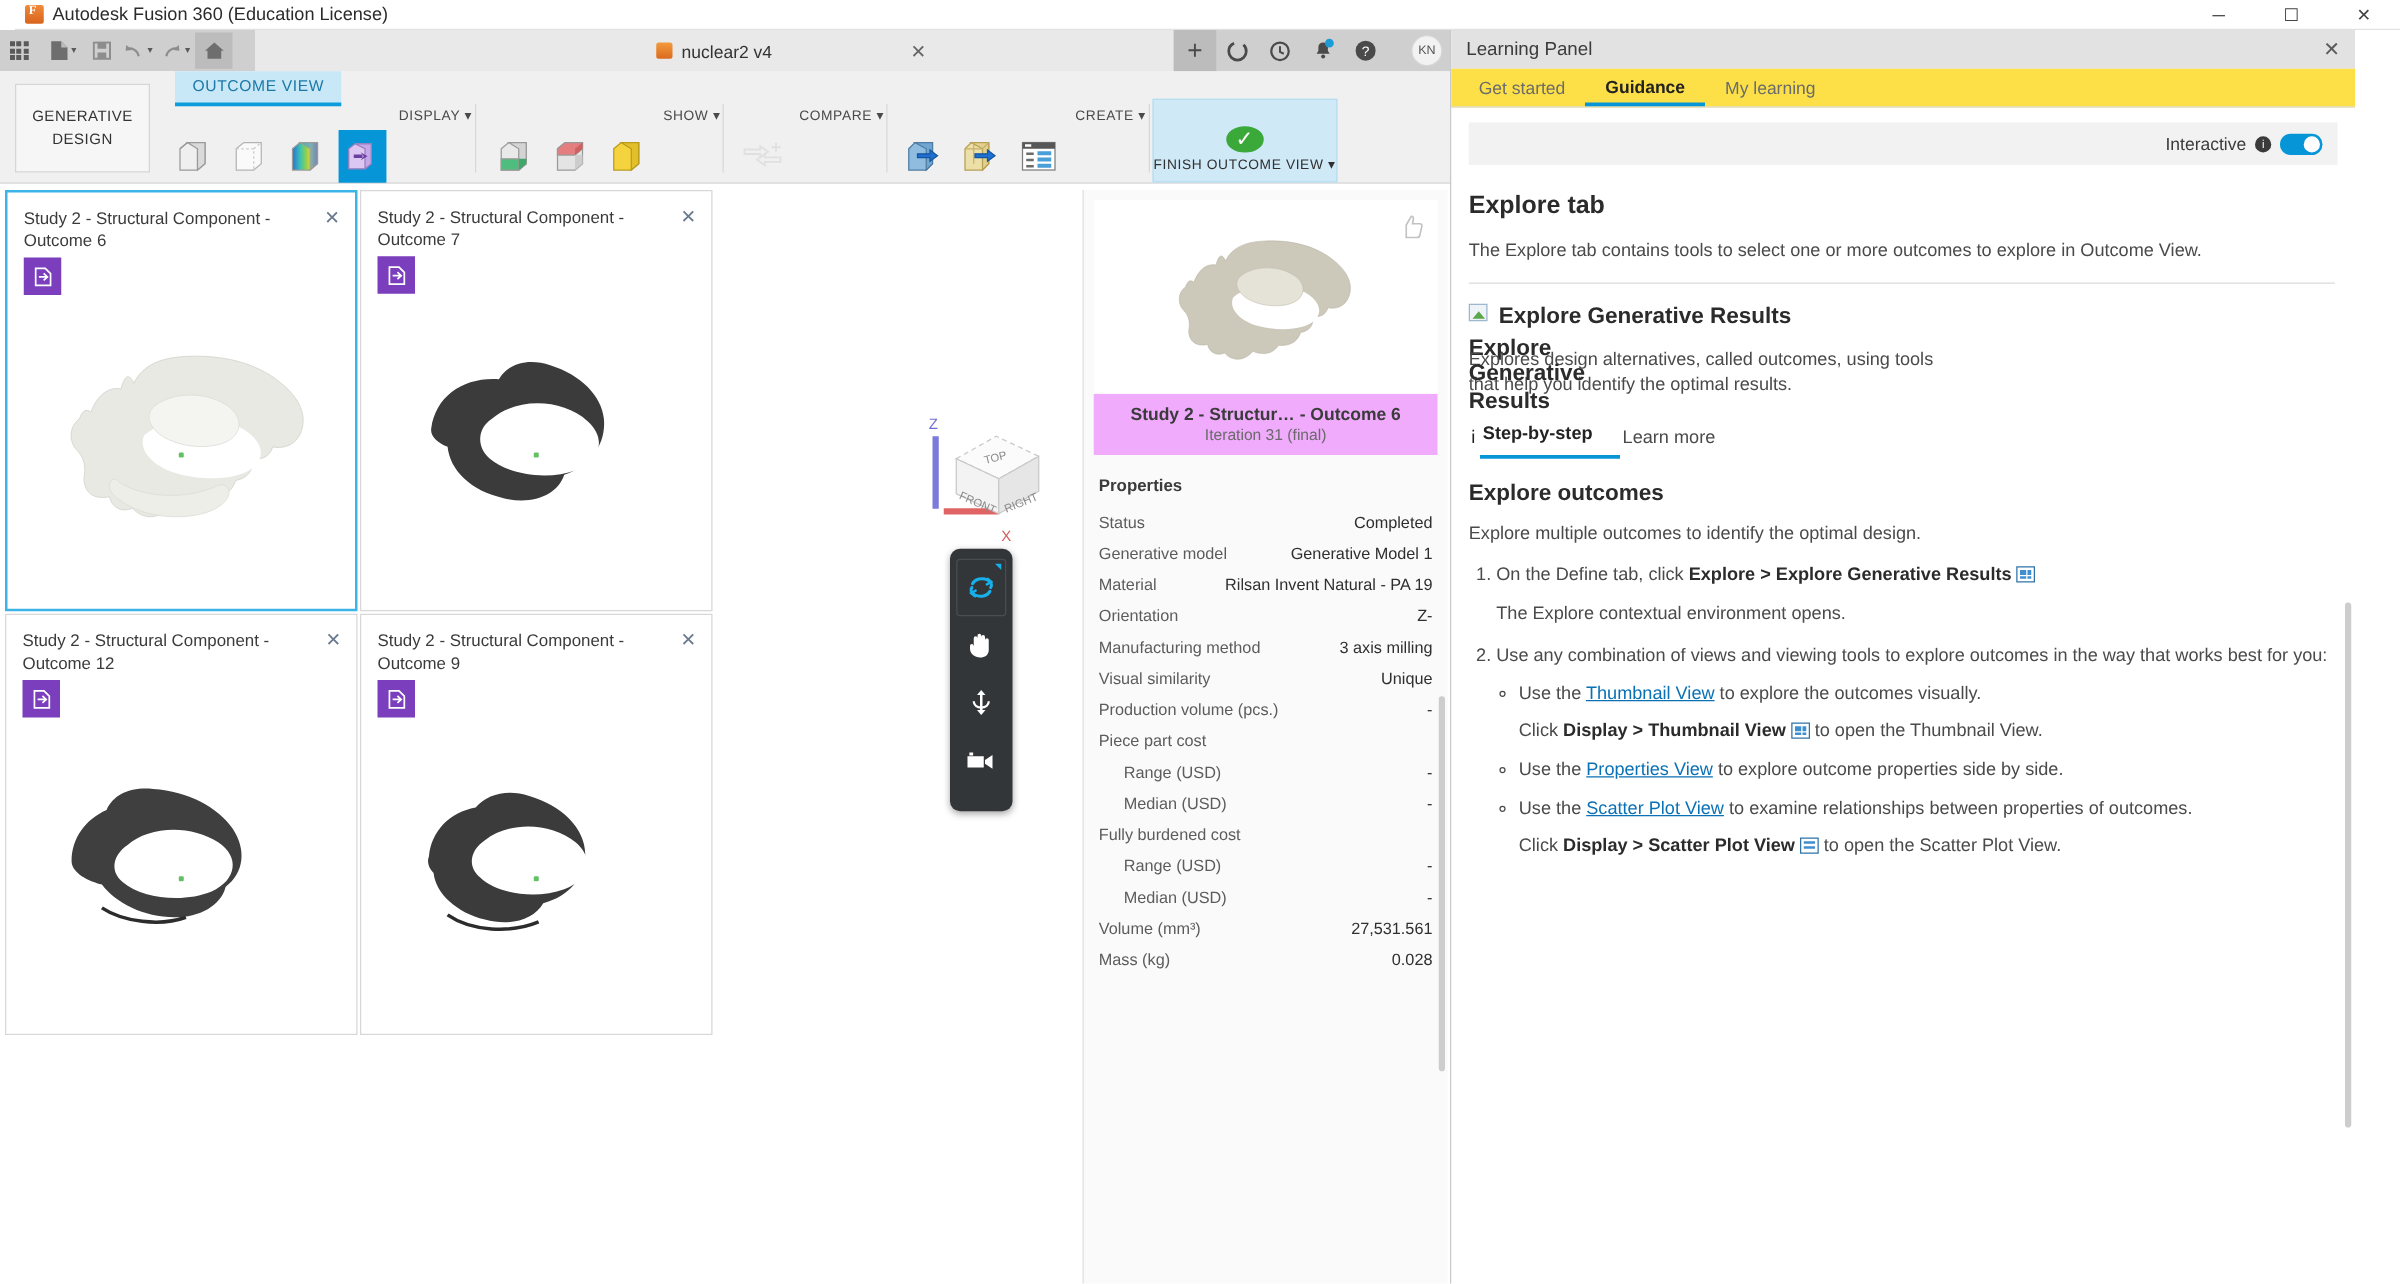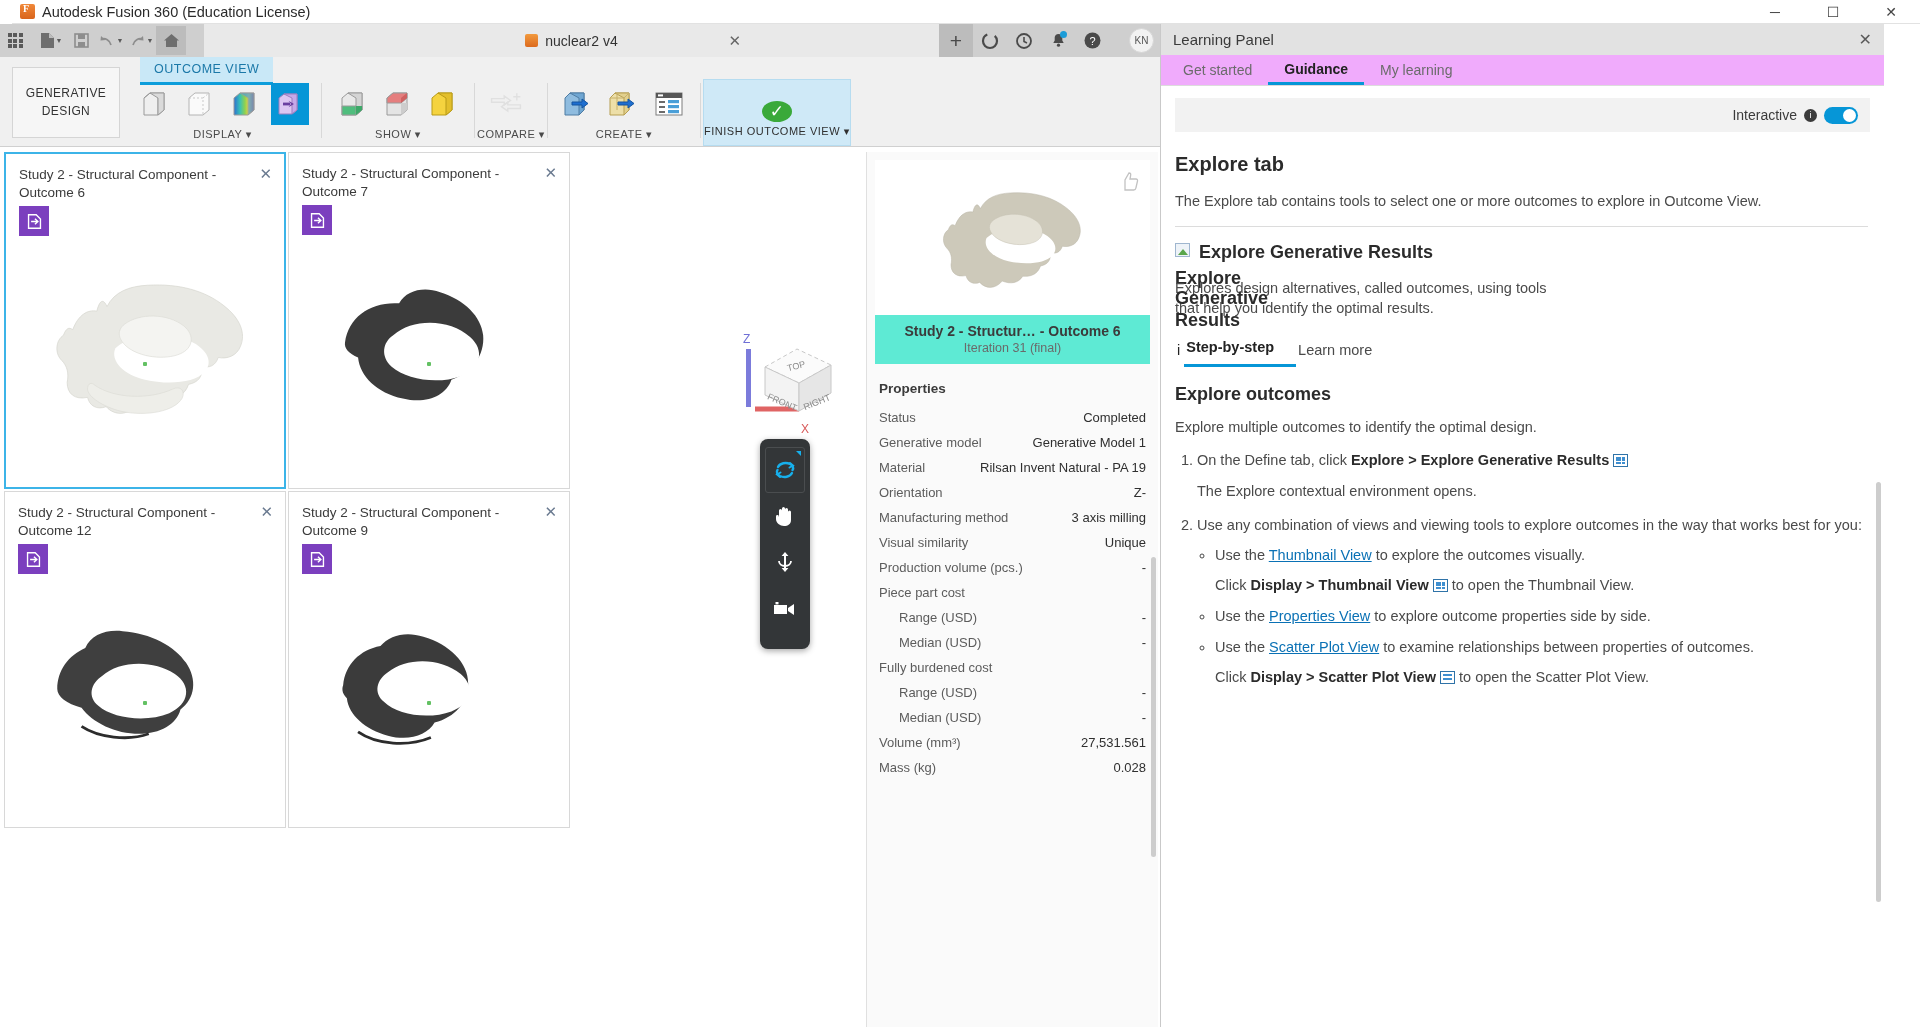--- a/index.html
+++ b/index.html
@@ -51,21 +51,21 @@
 
   
   .ribbon { height:90px; background:#f0f0f0; display:flex; align-items:stretch;
       border-bottom:1px solid #d0d0d0; position:relative; }
   .tabstrip { position:absolute; top:0; left:140px; }
   .ws-tab { background:#c9e8f7; color:#1b78a8; font-size:12.5px; padding:5px 14px 6px;
       letter-spacing:.5px; border-bottom:3px solid #0d9ddb; }
   .gd-panel { width:108px; margin:10px 6px 8px 12px; border:1px solid #d5d5d5; background:#f6f6f6;
       display:flex; flex-direction:column; align-items:center; justify-content:center;
       font-size:12px; color:#333; letter-spacing:.4px; line-height:1.45; text-align:center;}
-  .rgroup { display:flex; flex-direction:column; justify-content:flex-end;
+  .rgroup { display:flex; flex-direction:row; justify-content:flex-end;
       padding-top:26px; }
   .ricons { display:flex; align-items:flex-end; gap:7px; padding:0 10px; }
   .rlabel { text-align:center; font-size:11px; color:#4a4a4a; letter-spacing:.5px; padding:3px 0 5px;}
   .rsep { width:1px; background:#d8d8d8; margin:26px 2px 8px; }
   .ricon { width:38px; height:42px; display:flex; align-items:center; justify-content:center;
       border:1px solid transparent; position:relative; }
   .ricon.sel { background:#0696d7; border-color:#0696d7; }
   .ricon.dis { opacity:.38; }
 
   .finish { width:148px; background:#cfe9f7; display:flex; flex-direction:column;
@@ -105,38 +105,38 @@
   .nb .tri.wt{ border-top-color:#fff; right:4px; top:auto; bottom:9px;
       border-left:none; border-right:5px solid transparent; border-bottom:5px solid transparent;
       border-top:none; }
 
   
   .props { position:absolute; left:866px; top:5px; width:292px; bottom:0;
       background:#fafafa; border-left:1px solid #e0e0e0; }
   .preview { height:155px; background:#fff; margin:8px 8px 0; position:relative;
       display:flex; align-items:center; justify-content:center; }
   .thumbs-up { position:absolute; right:10px; top:10px; color:#b9b9b9; font-size:20px;}
-  .pv-title { background:#5eead4; padding:8px 10px 9px; margin:0 8px;
+  .pv-title { background:#f0abfc; padding:8px 10px 9px; margin:0 8px;
       font-size:14px; font-weight:bold; color:#3b3b3b; text-align:center;}
   .pv-sub { display:block; font-weight:normal; font-size:12.5px; color:#6a6a6a; margin-top:2px;}
   .prop-head{ font-size:13.5px; font-weight:bold; color:#3b3b3b; padding:17px 12px 9px; }
   .prow { display:flex; justify-content:space-between; padding:5px 12px; font-size:13px;
       color:#5c5c5c; }
   .prow .pv { color:#2f2f2f; text-align:right; }
   .prow.ind .pk { padding-left:20px; }
   .pscroll { position:absolute; right:2px; top:405px; width:5px; height:300px;
       background:#cdcdcd; border-radius:3px; }
 
   
   .lp-head { height:31px; background:#e2e2e2; display:flex; align-items:center;
       padding:0 12px; }
   .lp-title { font-size:15px; color:#3b3b3b; }
   .lp-close { margin-left:auto; font-size:16px; color:#5a5a5a; }
   .lp-tabs { height:31px; border-bottom:1px solid #dcdcdc; display:flex; align-items:stretch;
-      padding-left:6px; background:#f0abfc;}
+      padding-left:6px; background:#fde047;}
   .lp-tab { padding:0 16px; display:flex; align-items:center; font-size:14px; color:#6b6b6b; }
   .lp-tab.act { color:#222; font-weight:bold; border-bottom:3px solid #0696d7; }
   .lp-inter { margin:12px 14px 0; background:#f2f2f2; height:34px; display:flex;
       align-items:center; justify-content:flex-end; padding-right:12px; gap:7px; font-size:14px;
       color:#3b3b3b;}
   .info-i { width:13px;height:13px;border-radius:50%;background:#3b3b3b;color:#fff;
       font-size:9px; display:flex;align-items:center;justify-content:center;}
   .toggle { width:34px;height:17px;border-radius:9px;background:#0696d7;position:relative;}
   .toggle::after{content:"";position:absolute;right:2px;top:2px;width:13px;height:13px;
       border-radius:50%;background:#fff;}

